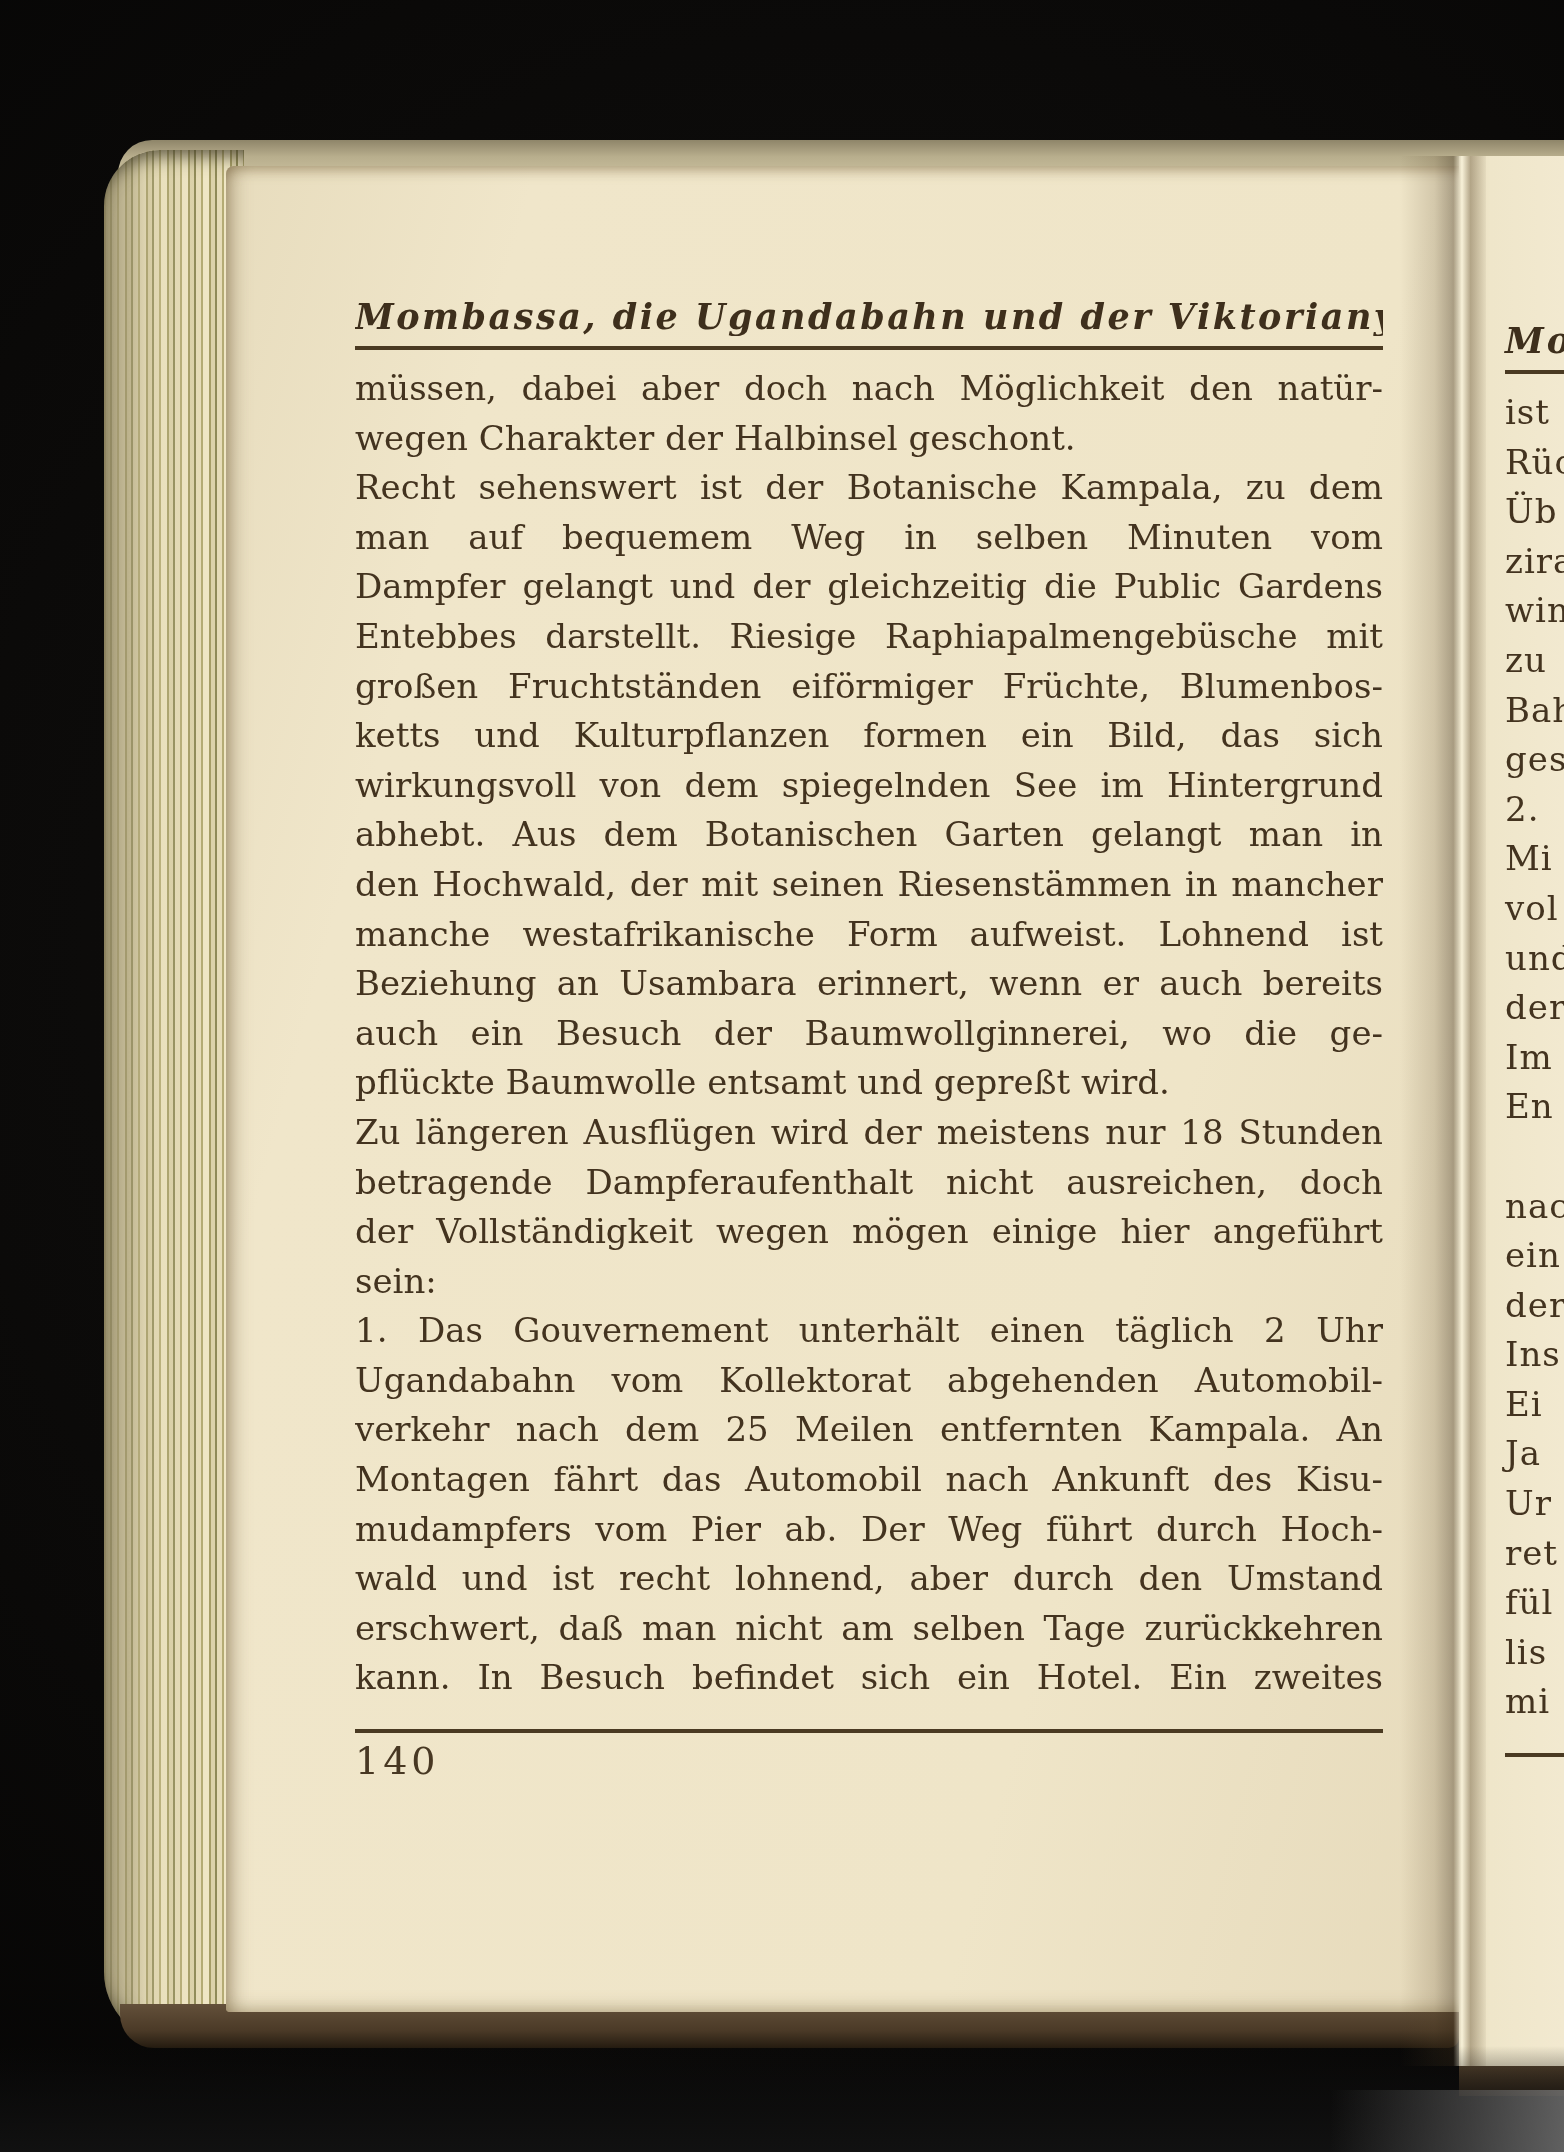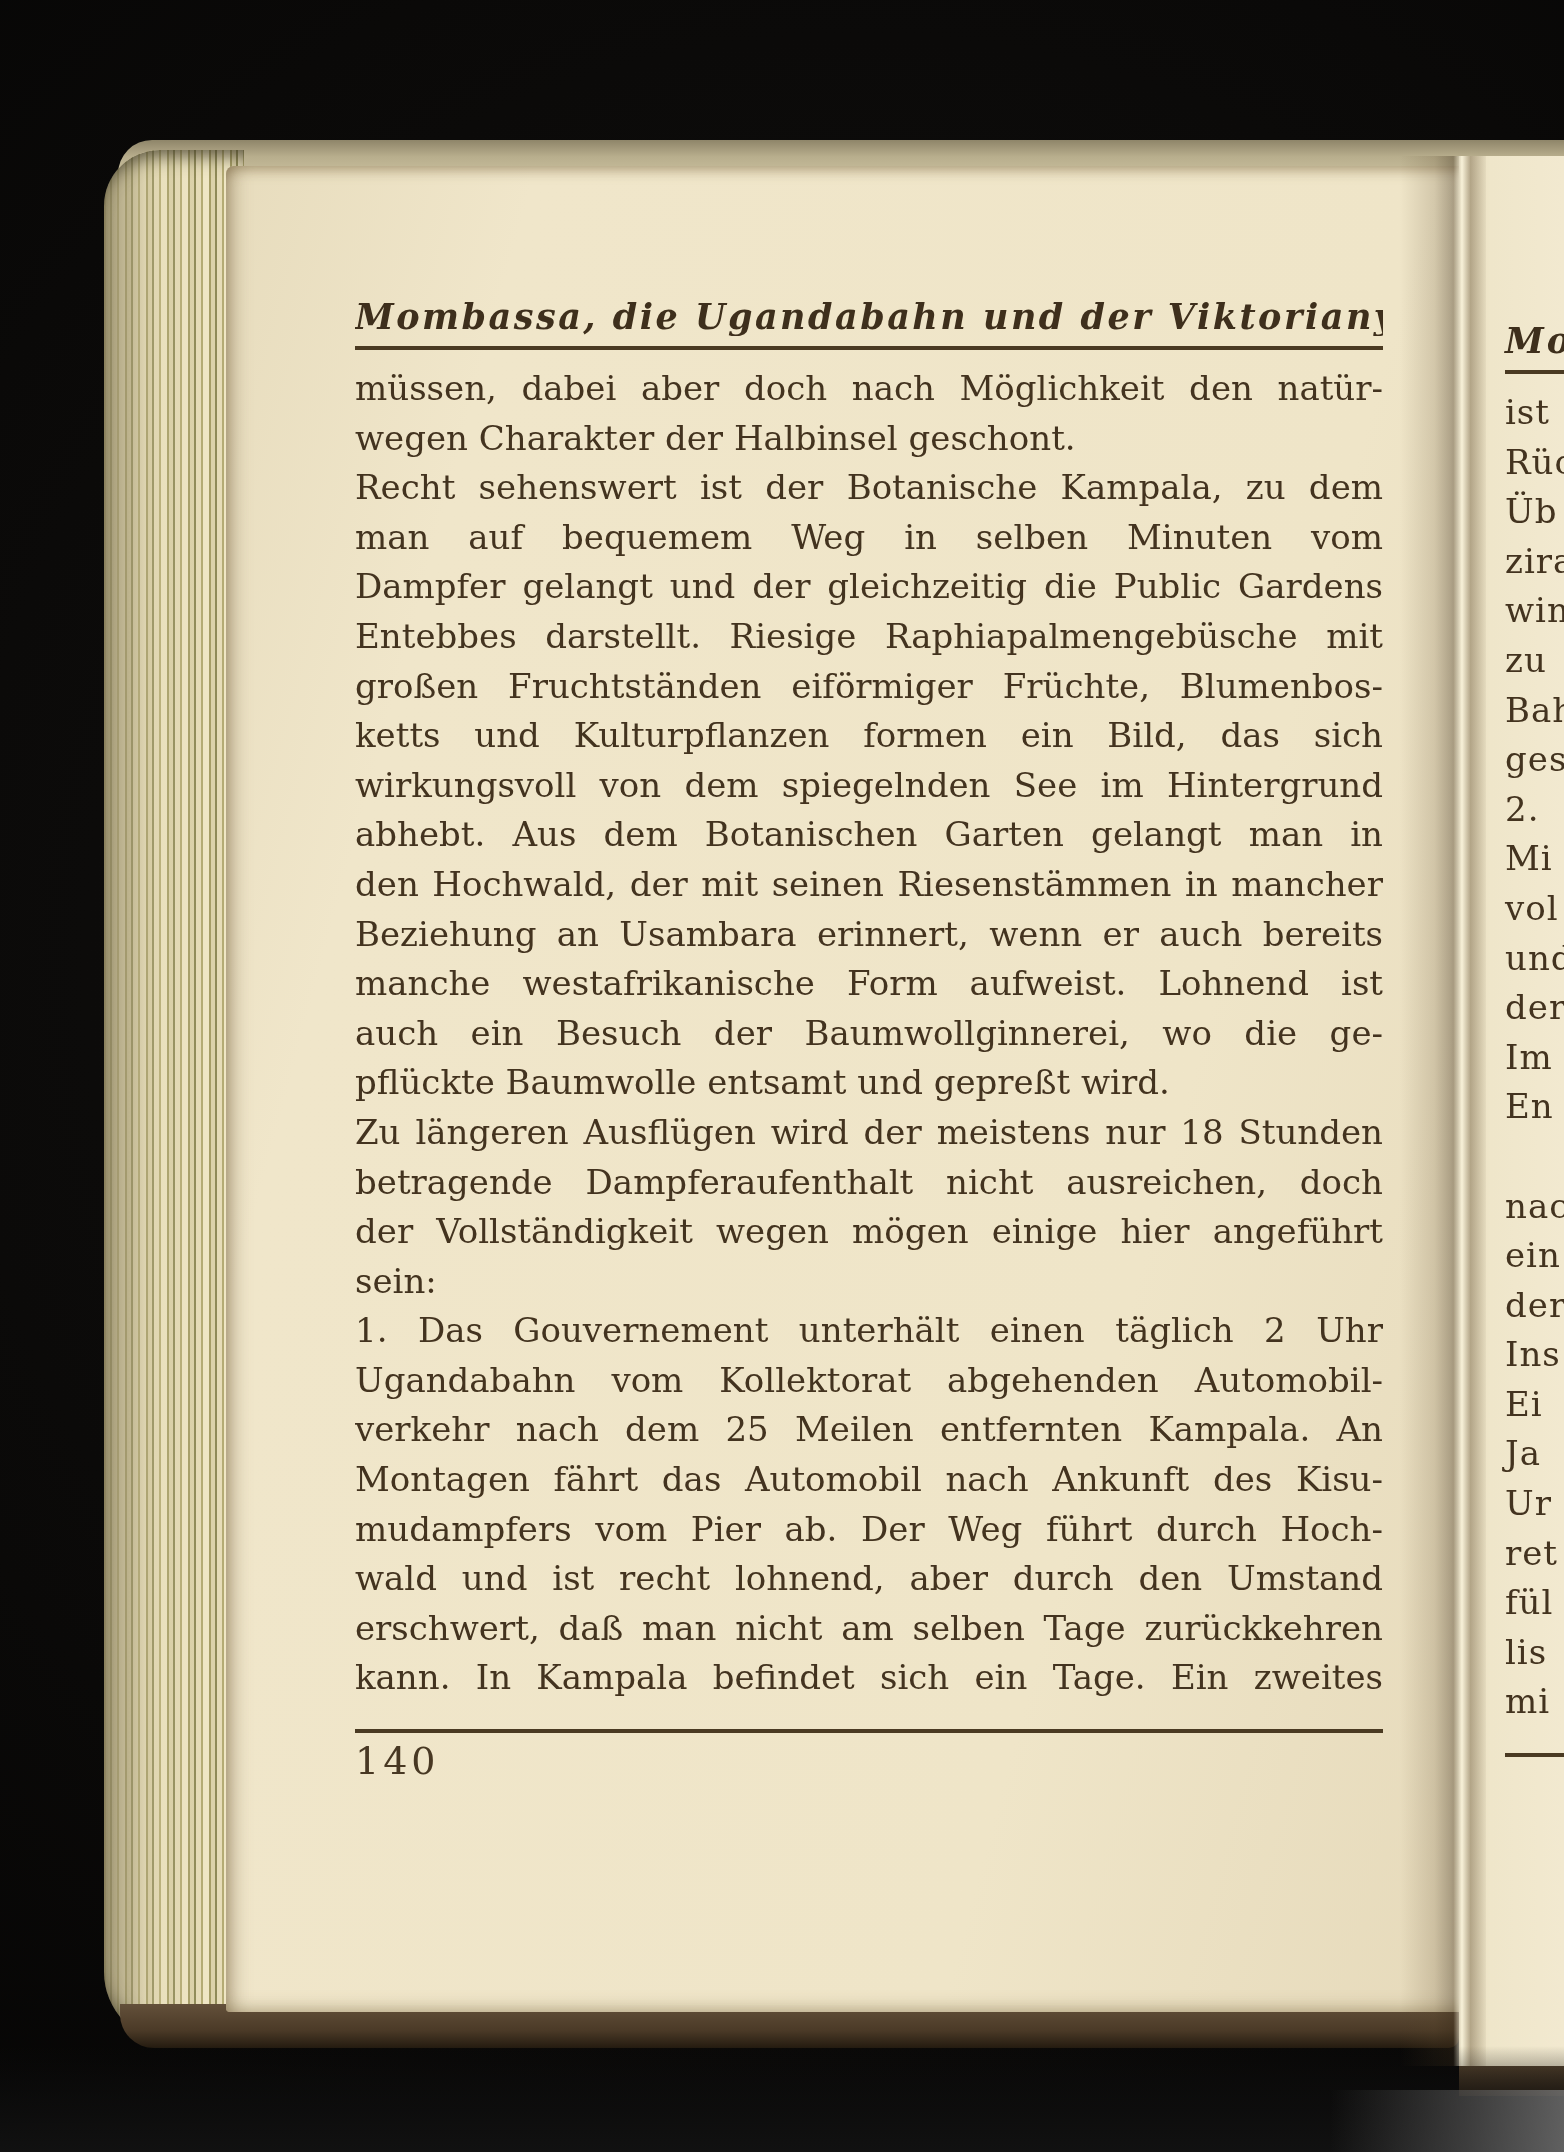--- a/index.html
+++ b/index.html
@@ -110,36 +110,36 @@
         <div class="bl nojust">wegen Charakter der Halbinsel geschont.</div>
         <div class="bl">Recht sehenswert ist der Botanische Kampala, zu dem</div>
         <div class="bl">man auf bequemem Weg in selben Minuten vom</div>
         <div class="bl">Dampfer gelangt und der gleichzeitig die Public Gardens</div>
         <div class="bl">Entebbes darstellt. Riesige Raphiapalmengebüsche mit</div>
         <div class="bl">großen Fruchtständen eiförmiger Früchte, Blumenbos-</div>
         <div class="bl">ketts und Kulturpflanzen formen ein Bild, das sich</div>
         <div class="bl">wirkungsvoll von dem spiegelnden See im Hintergrund</div>
         <div class="bl">abhebt. Aus dem Botanischen Garten gelangt man in</div>
         <div class="bl">den Hochwald, der mit seinen Riesenstämmen in mancher</div>
+        <div class="bl">manche westafrikanische Form aufweist. Lohnend ist</div>
         <div class="bl">Beziehung an Usambara erinnert, wenn er auch bereits</div>
-        <div class="bl">manche westafrikanische Form aufweist. Lohnend ist</div>
         <div class="bl">auch ein Besuch der Baumwollginnerei, wo die ge-</div>
         <div class="bl nojust">pflückte Baumwolle entsamt und gepreßt wird.</div>
         <div class="bl">Zu längeren Ausflügen wird der meistens nur 18 Stunden</div>
         <div class="bl">betragende Dampferaufenthalt nicht ausreichen, doch</div>
         <div class="bl">der Vollständigkeit wegen mögen einige hier angeführt</div>
         <div class="bl nojust">sein:</div>
         <div class="bl">1. Das Gouvernement unterhält einen täglich 2 Uhr</div>
         <div class="bl">Ugandabahn vom Kollektorat abgehenden Automobil-</div>
         <div class="bl">verkehr nach dem 25 Meilen entfernten Kampala. An</div>
         <div class="bl">Montagen fährt das Automobil nach Ankunft des Kisu-</div>
         <div class="bl">mudampfers vom Pier ab. Der Weg führt durch Hoch-</div>
         <div class="bl">wald und ist recht lohnend, aber durch den Umstand</div>
         <div class="bl">erschwert, daß man nicht am selben Tage zurückkehren</div>
-        <div class="bl">kann. In Kampala befindet sich ein Tage. Ein zweites</div>
+        <div class="bl">kann. In Besuch befindet sich ein Hotel. Ein zweites</div>
       </div>
     <div class="footer-rule"></div>
     <div class="page-number">140</div>
   </div>
 
   <div class="right-text">
     <div class="rp-header">Mo</div>
     <div class="rp-rule"></div>
     <div class="rp-lines">
         <div class="rl">ist</div>

